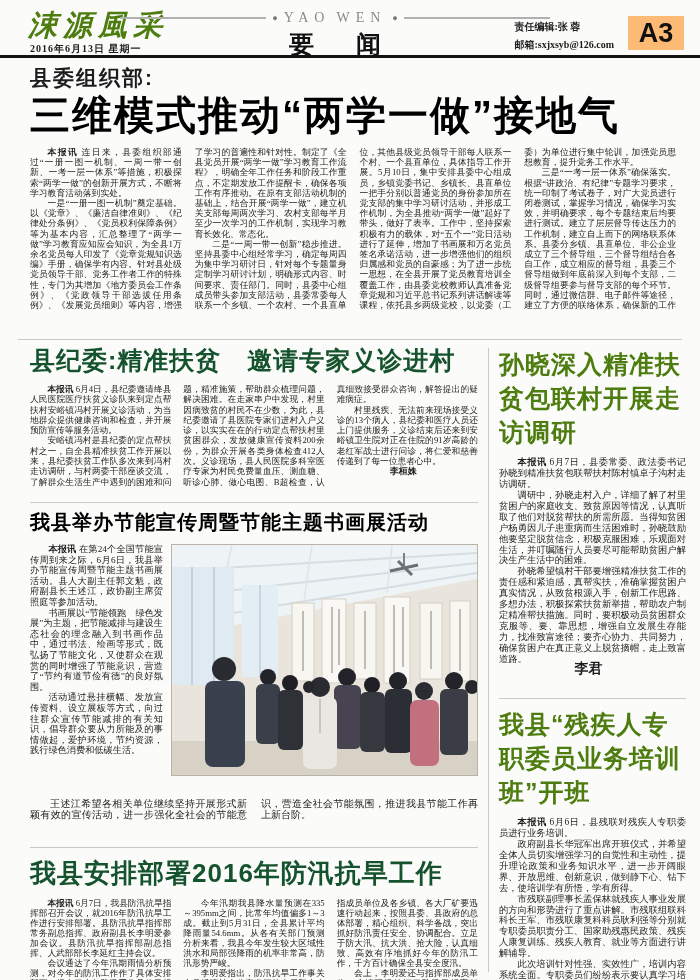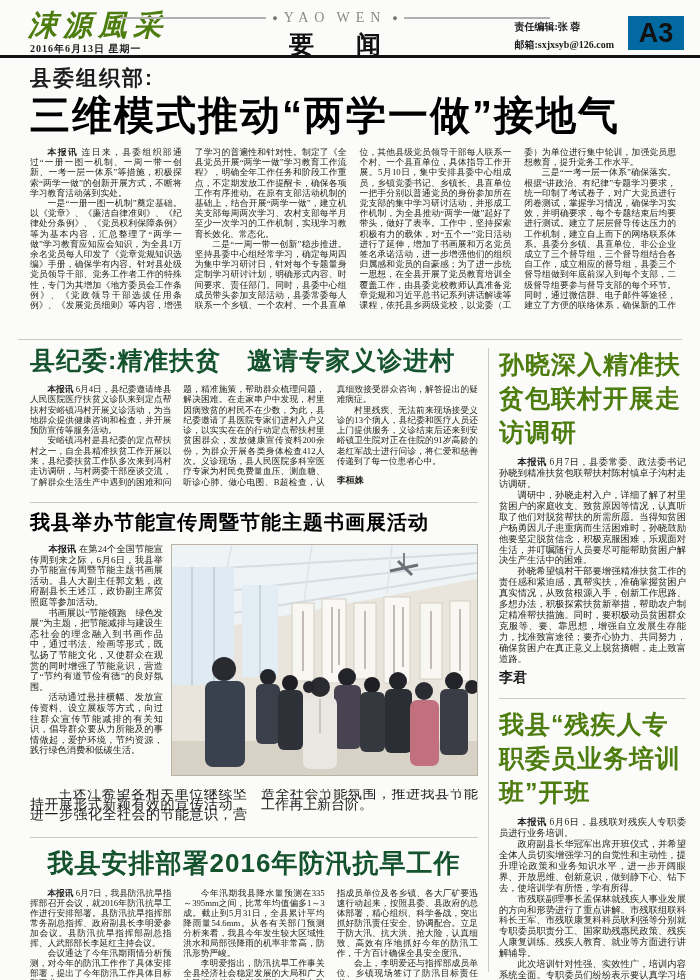--- a/index.html
+++ b/index.html
@@ -20,37 +20,37 @@
   .center-band{position:absolute;left:120px;top:10px;width:430px;}
   .pin-row{display:flex;align-items:center;gap:6px;}
   .pin-rule{flex:1;height:2px;background:#b0b0b0;}
   .pin-dot{color:#777;font-size:9px;}
   .pin-txt{color:#8a8a8a;font-size:14px;letter-spacing:6px;font-family:"Liberation Serif",serif;}
   .sec-chars{display:flex;justify-content:center;gap:42px;margin-top:2px;}
   .sec-char{font-size:25px;font-weight:bold;font-family:"Liberation Sans",sans-serif;color:#111;}
   .meta{position:absolute;right:86px;top:18px;font-size:10px;font-weight:bold;line-height:1.8;white-space:nowrap;}
   .pageno{
     position:absolute;right:16px;top:16px;width:56px;height:34px;
-    background:#0369a1;color:#111;display:flex;align-items:center;justify-content:center;
+    background:#fdba74;color:#111;display:flex;align-items:center;justify-content:center;
     font-family:"Liberation Sans",sans-serif;font-weight:bold;font-size:27px;
   }
   .thick-rule{position:absolute;top:55px;left:0;width:700px;height:3px;background:#141414;}
 
   
   .kicker{font-family:"Liberation Sans",sans-serif;font-weight:bold;font-size:21px;letter-spacing:2px;}
   .headline-xl{
     font-family:"Liberation Sans",sans-serif;font-weight:900;font-size:40px;
     letter-spacing:2px;line-height:1.15;color:#000;white-space:nowrap;
   }
   .headline-l{font-family:"Liberation Sans",sans-serif;font-weight:900;font-size:25px;letter-spacing:1px;color:#14532d;}
   .headline-m{font-family:"Liberation Sans",sans-serif;font-weight:900;font-size:20px;letter-spacing:1px;color:#000;}
   .headline-r{font-family:"Liberation Sans",sans-serif;font-weight:900;font-size:25px;line-height:1.35;letter-spacing:1px;color:#4d7c0f;}
   p.art{margin:0;text-indent:2em;text-align:justify;}
   .tag{font-weight:bold;}
-  .byline{text-align:left;font-weight:bold;padding-right:8px;margin-top:9px;}
+  .byline{text-align:center;font-weight:bold;padding-right:8px;margin-top:0;}
 
   .lead{position:absolute;left:30px;top:64px;width:646px;}
   .lead .cols4{
     column-count:4;column-gap:13px;margin-top:9px;height:172px;overflow:hidden;
     font-size:8.8px;line-height:10.2px;
   }
 
   .hr-light{height:1px;background:#c9c9c9;border:0;margin:0;}
   .full-hr{position:absolute;left:18px;top:339px;width:664px;}
   .v-div{position:absolute;left:488px;top:348px;height:624px;width:1px;background:#c9c9c9;}
@@ -60,24 +60,24 @@
   .clinic .headline-l{margin:0 0 7px 0;}
   .clinic .cols3{column-count:3;column-gap:12px;height:112px;overflow:hidden;font-size:8.7px;line-height:10.3px;}
   .clinic .byline{font-size:9px;}
   .sec-gap{margin:6px 0;}
 
   .jieneng{margin-top:4px;}
   .jieneng .headline-m{margin:0 0 8px 0;}
   .jn-row1{display:flex;gap:8px;}
   .jn-left{width:133px;height:232px;overflow:hidden;font-size:9.2px;line-height:10.6px;flex:none;}
   .jn-photo{width:307px;height:232px;flex:none;border:1px solid #b9b3a6;box-sizing:border-box;}
-  .jn-row2{column-count:2;column-gap:14px;margin-top:13px;height:42px;overflow:hidden;font-size:14px;line-height:10.6px;}
+  .jn-row2{column-count:2;column-gap:14px;margin-top:23px;height:42px;overflow:hidden;font-size:10px;line-height:10.6px;}
 
   .fangxun{margin-top:8px;}
-  .fangxun .headline-l{margin:0 0 7px 0;font-size:26px;text-align:center;}
+  .fangxun .headline-l{margin:0 0 7px 0;font-size:26px;}
   .fangxun .cols3{column-count:3;column-gap:12px;height:112px;overflow:hidden;font-size:8.7px;line-height:10px;}
 
   
   .rightcol{position:absolute;left:499px;top:348px;width:187px;}
   .rightcol .headline-r{margin:0 0 8px 0;}
   .rc-body{font-size:9.3px;line-height:10.9px;}
   .rc-byline{font-size:14px;}
   .rc-hr{margin:8px 0 9px 0;}
   .sunxiao{height:342px;overflow:hidden;}
 </style>

